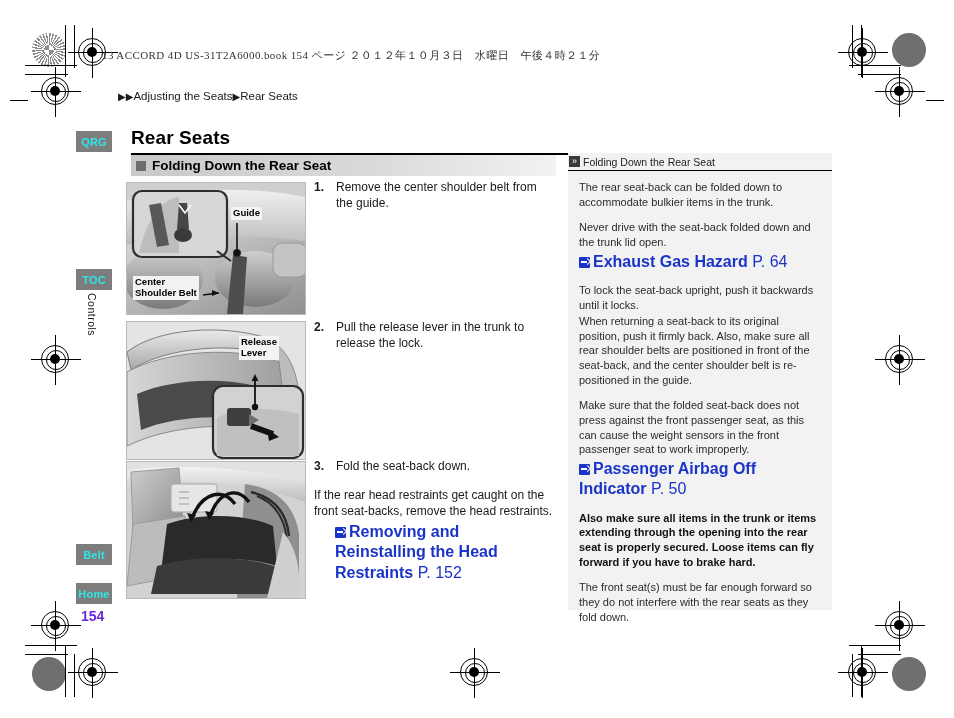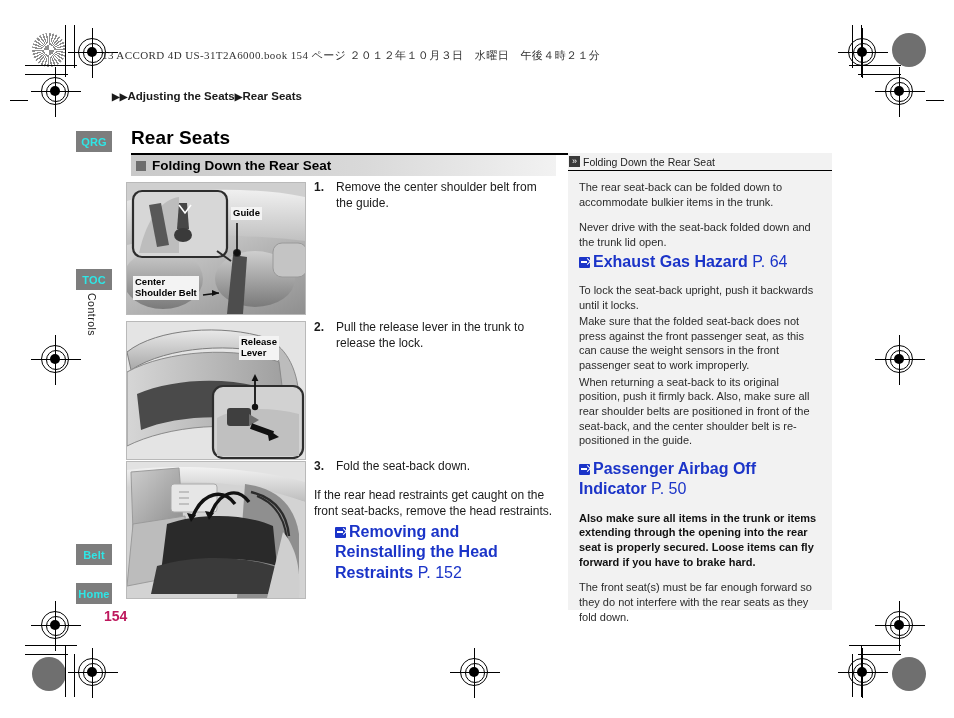--- a/index.html
+++ b/index.html
@@ -35,22 +35,22 @@
 
   
   .printhdr{
     position:absolute;left:102px;top:48px;
     font-family:"Liberation Serif", serif;
     font-size:11px;color:#333;letter-spacing:0.4px;white-space:nowrap;text-align:center;
   }
 
   
   .breadcrumb{
-    position:absolute;left:112px;top:90px;
-    font-size:11.5px;font-weight:bold;color:#1a1a1a;white-space:nowrap;
+    position:absolute;left:118px;top:90px;
+    font-size:11.5px;font-weight:normal;color:#1a1a1a;white-space:nowrap;
   }
   .breadcrumb .tri{font-size:10px;}
 
   
   .tab{
     position:absolute;left:76px;width:36px;height:21px;
     background:#7d7d7d;color:#2ee6e6;
     font-size:11px;font-weight:bold;
     display:flex;align-items:center;justify-content:center;
     letter-spacing:0.2px;
@@ -59,22 +59,22 @@
   .tab.toc{top:269px;}
   .tab.index{top:544px;}
   .tab.home{top:583px;text-align:right;}
   .vertlabel{
     position:absolute;left:86px;top:293px;
     font-size:10.5px;color:#1a1a1a;
     writing-mode:vertical-rl;text-orientation:mixed;
     letter-spacing:0.5px;
   }
   .pagenum{
-    position:absolute;left:104px;top:608px;
-    font-size:14px;font-weight:bold;color:#be185d;
+    position:absolute;left:81px;top:608px;
+    font-size:14px;font-weight:bold;color:#6d28d9;
   }
 
   
   .h1{
     position:absolute;left:131px;top:127px;
     font-size:19px;font-weight:bold;color:#000;letter-spacing:0.1px;
   }
   .rule{
     position:absolute;left:131px;top:153px;width:701px;height:1.5px;background:#000;
   }
@@ -372,22 +372,22 @@
       <span class="chev">»</span>
       <span>Folding Down the Rear Seat</span>
     </div>
     <div class="panel-body">
       <p class="pp tight">The rear seat-back can be folded down to accommodate bulkier items in the trunk.</p>
       <p class="pp tight" style="margin-top:11px;">Never drive with the seat-back folded down and the trunk lid open.</p>
       <div class="link linkindent" style="margin:2px 0 11px 0;">
         <span class="linkicon"></span><span>Exhaust Gas Hazard</span> <span class="p">P. 64</span>
       </div>
       <p class="pp tight">To lock the seat-back upright, push it backwards until it locks.</p>
+      <p class="pp">When returning a seat-back to its original position, push it firmly back. Also, make sure all rear shoulder belts are positioned in front of the seat-back, and the center shoulder belt is re-positioned in the guide.</p>
       <p class="pp tight">Make sure that the folded seat-back does not press against the front passenger seat, as this can cause the weight sensors in the front passenger seat to work improperly.</p>
-      <p class="pp">When returning a seat-back to its original position, push it firmly back. Also, make sure all rear shoulder belts are positioned in front of the seat-back, and the center shoulder belt is re-positioned in the guide.</p>
       <div class="link linkindent" style="margin:2px 0 11px 0;">
         <span class="linkicon"></span><span>Passenger Airbag Off Indicator</span> <span class="p">P. 50</span>
       </div>
       <p class="pp bold">Also make sure all items in the trunk or items extending through the opening into the rear seat is properly secured. Loose items can fly forward if you have to brake hard.</p>
       <p class="pp">The front seat(s) must be far enough forward so they do not interfere with the rear seats as they fold down.</p>
     </div>
   </div>
 
 </div>
 

